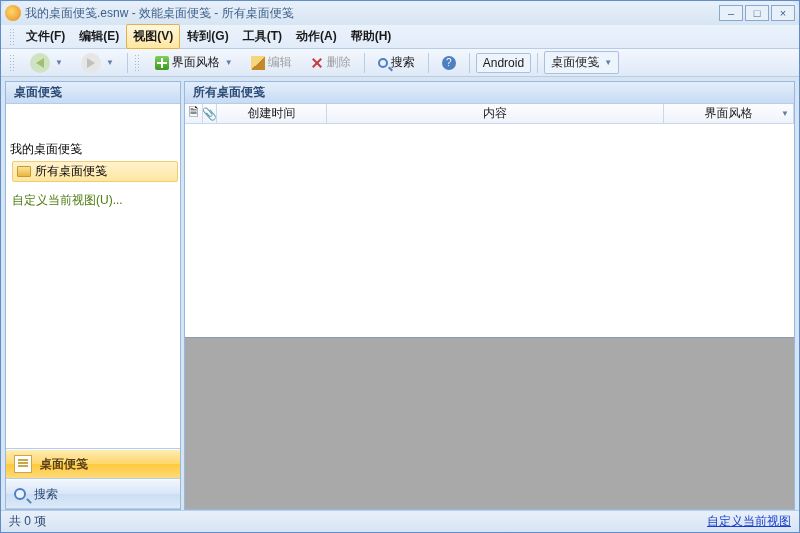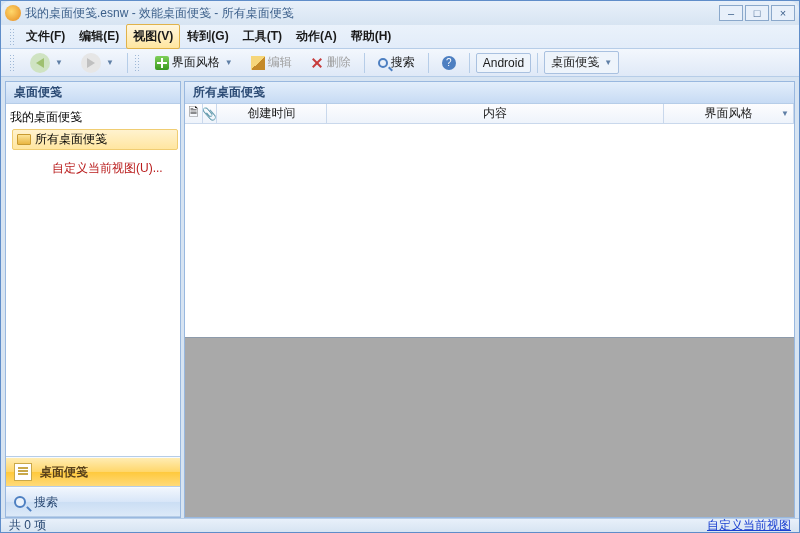--- a/index.html
+++ b/index.html
@@ -39,44 +39,44 @@
 .ico-help { width: 14px; height: 14px; border-radius: 50%; background: #4d7fc1; color: #fff; font-size: 10px; text-align: center; line-height: 14px; }
 .ico-back { width: 0; height: 0; border-top: 5px solid transparent; border-bottom: 5px solid transparent; border-right: 8px solid #9fc070; }
 .ico-fwd { width: 0; height: 0; border-top: 5px solid transparent; border-bottom: 5px solid transparent; border-left: 8px solid #c0c0c0; }
 .backwrap { background: #cfe3c2; border-radius: 50%; width: 20px; height: 20px; display: flex; align-items: center; justify-content: center; }
 .fwdwrap { background: #e6e6e6; border-radius: 50%; width: 20px; height: 20px; display: flex; align-items: center; justify-content: center; }
 
 .body { flex: 1; display: flex; padding: 4px 4px 0 4px; gap: 3px; background: #d7e4f2; min-height: 0; }
 .sidebar { width: 176px; display: flex; flex-direction: column; background: linear-gradient(#e9f1fb, #dfeafb); border: 1px solid #99b8df; }
 .panel-header { height: 22px; padding: 0 8px; display: flex; align-items: center; background: linear-gradient(#e3eefb, #c7dbf4); color: #2b4a74; font-weight: bold; border-bottom: 1px solid #b6cde8; }
 .tree { background: #fff; flex: 1; padding: 4px 2px; overflow: auto; }
-.tree-root { padding: 1px 2px; }
+.tree-root { padding: 1px 2px; margin-top: 32px; }
 .tree-child { margin-left: 4px; margin-top: 2px; background: linear-gradient(#fff2cf,#ffe6a0); border: 1px solid #f0cd72; border-radius: 2px; padding: 1px 4px; display: flex; align-items: center; gap: 4px; }
 .folder-ico { width: 14px; height: 11px; background: linear-gradient(#fce396,#e9b642); border: 1px solid #c89a30; border-radius: 1px; }
-.tree-link { color: #b91c1c; padding: 2px 4px; margin-top: 8px; cursor: pointer; margin-left: 40px; }
+.tree-link { color: #4d7c0f; padding: 2px 4px; margin-top: 8px; cursor: pointer; }
 
 .navstack { border-top: 1px solid #b6cde8; }
 .navbtn { height: 30px; display: flex; align-items: center; gap: 8px; padding: 0 8px; border-top: 1px solid #f6fbff; border-bottom: 1px solid #b6cde8; cursor: pointer; }
 .navbtn.sel { background: linear-gradient(#ffecb3, #ffd76b 49%, #ffc93c 50%, #ffda79); font-weight: bold; color: #58401a; }
 .navbtn.unsel { background: linear-gradient(#f1f6fd, #d8e6f8 49%, #cbdef4 50%, #dce9f8); color: #2b4a74; }
 .navico { width: 18px; height: 18px; }
 .navico.note { background: #fff; border: 1px solid #c9a84a; position: relative; }
 .navico.note::after { content: ""; position: absolute; left: 3px; right: 3px; top: 3px; height: 2px; background: #c9a84a; box-shadow: 0 3px 0 #c9a84a, 0 6px 0 #c9a84a; }
 .navico.search { border: 2px solid #4d7fc1; border-radius: 50%; width: 12px; height: 12px; position: relative; background: #eaf2fb; }
 .navico.search::after { content:""; position:absolute; width:6px; height:2px; background:#4d7fc1; transform:rotate(45deg); left:10px; top:10px; }
 .navico.recycle { background: linear-gradient(#7fcf9a,#3a9a5f); border-radius: 3px; }
 
 .main { flex: 1; display: flex; flex-direction: column; border: 1px solid #99b8df; min-width: 0; }
 .grid-head { display: flex; height: 20px; background: linear-gradient(#fdfdfe, #eef3fb); border-bottom: 1px solid #c9d8ec; }
 .gh { border-right: 1px solid #c9d8ec; display: flex; align-items: center; justify-content: center; color: #1a1a1a; position: relative; }
 .gh .sort { position: absolute; right: 4px; font-size: 8px; color: #5f7fa6; }
 .grid-body { background: #fff; flex: 0 0 213px; }
 .preview { flex: 1; background: #a9a9a9; border-top: 1px solid #8d9bab; }
 
-.statusbar { height: 14px; background: linear-gradient(#e8f0fa, #d7e4f2); border-top: 1px solid #b6cde8; display: flex; align-items: center; padding: 0 8px; justify-content: space-between; color: #2b4a74; }
+.statusbar { height: 22px; background: linear-gradient(#e8f0fa, #d7e4f2); border-top: 1px solid #b6cde8; display: flex; align-items: center; padding: 0 8px; justify-content: space-between; color: #2b4a74; }
 .statusbar a { color: #1a3fd0; text-decoration: underline; cursor: pointer; }
 </style>
 </head>
 <body>
 
 <div class="window">
 
   <div class="titlebar">
     <span class="app-icon"></span>
     <span class="title">我的桌面便笺.esnw - 效能桌面便笺 - 所有桌面便笺</span>

